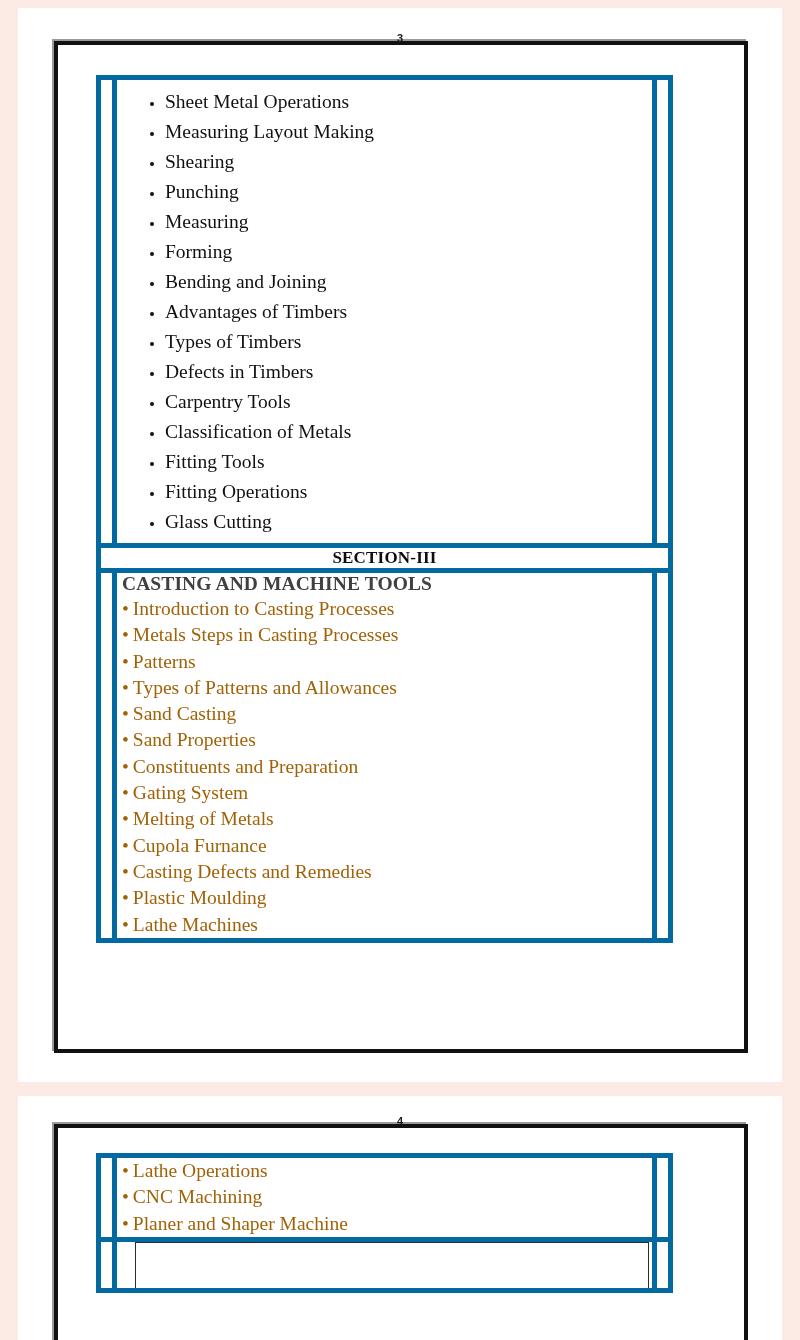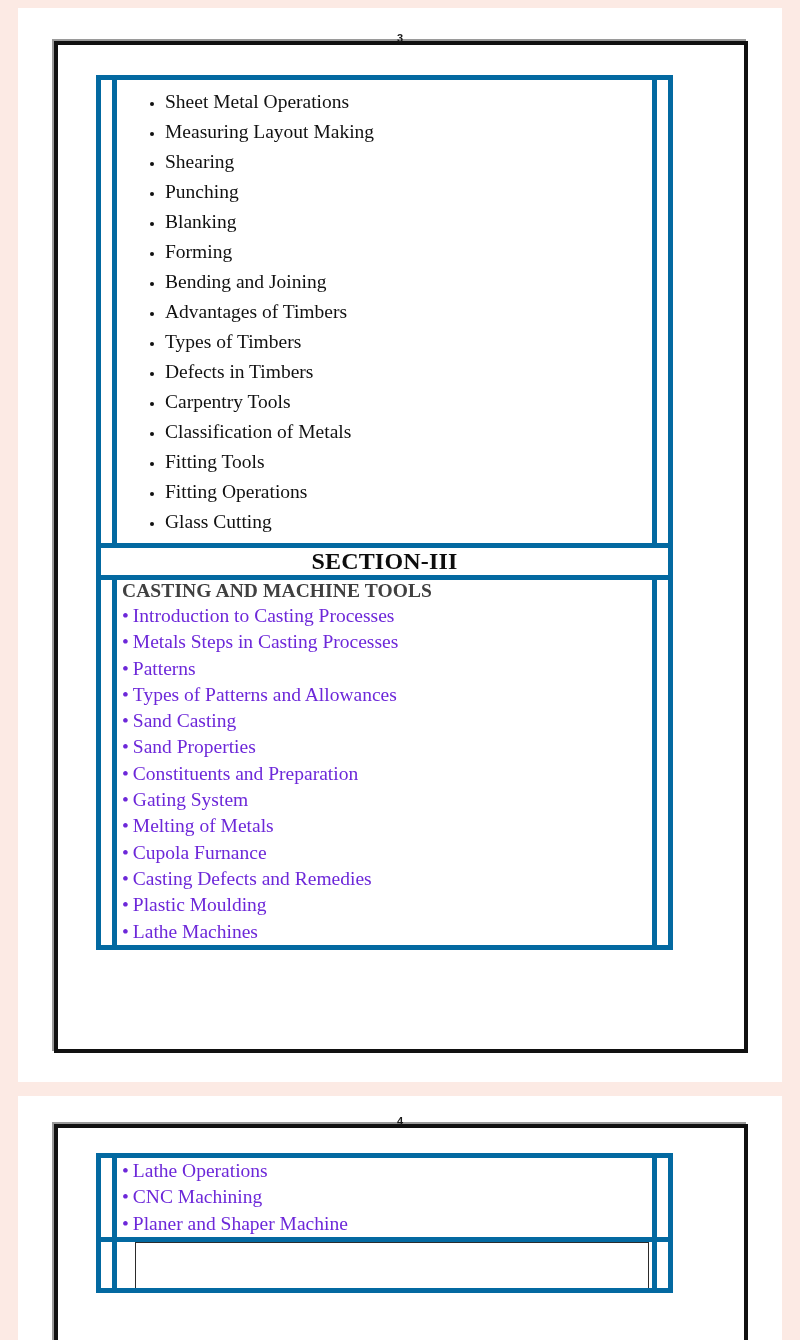--- a/index.html
+++ b/index.html
@@ -104,42 +104,42 @@
     white-space: nowrap;
   }
   .topic-list li::marker { font-size: 15px; }
 
   
   .section-cell {
     text-align: center;
     padding: 7px 0 8px 0;
   }
   .section-title {
-    font-size: 24px;
+    font-size: 17px;
     font-weight: bold;
     letter-spacing: 0.2px;
     color: #0d0d0d;
     font-family: Liberation Serif, serif;
   }
 
   
   .unit-cell { padding: 6px 0 7px 0; }
   .unit-heading {
     font-size: 19.5px;
     font-weight: bold;
     letter-spacing: 0.1px;
     color: #404040;
     padding: 0 0 1px 5px;
     white-space: nowrap;
   }
   .unit-list { margin: 0; padding: 0; list-style: none; }
   .unit-list li {
     font-size: 19.5px;
     line-height: 26.3px;
-    color: #6d28d9;
+    color: #a16207;
     padding-left: 5px;
     white-space: nowrap;
     font-family: Liberation Serif, serif;
   }
   .unit-list li .dot { margin-right: 4px; }
 
   
   .empty-cell { padding: 7px 0 0 0; }
   .empty-box {
     margin: 0 3px 0 18px;
@@ -168,21 +168,21 @@
       <tbody>
 
         <tr>
           <td class="rail-cell"></td>
           <td>
             <ul class="topic-list">
               <li>Sheet Metal Operations</li>
               <li>Measuring Layout Making</li>
               <li>Shearing</li>
               <li>Punching</li>
-              <li>Blanking</li>
+              <li>Measuring</li>
               <li>Forming</li>
               <li>Bending and Joining</li>
               <li>Advantages of Timbers</li>
               <li>Types of Timbers</li>
               <li>Defects in Timbers</li>
               <li>Carpentry Tools</li>
               <li>Classification of Metals</li>
               <li>Fitting Tools</li>
               <li>Fitting Operations</li>
               <li>Glass Cutting</li>

